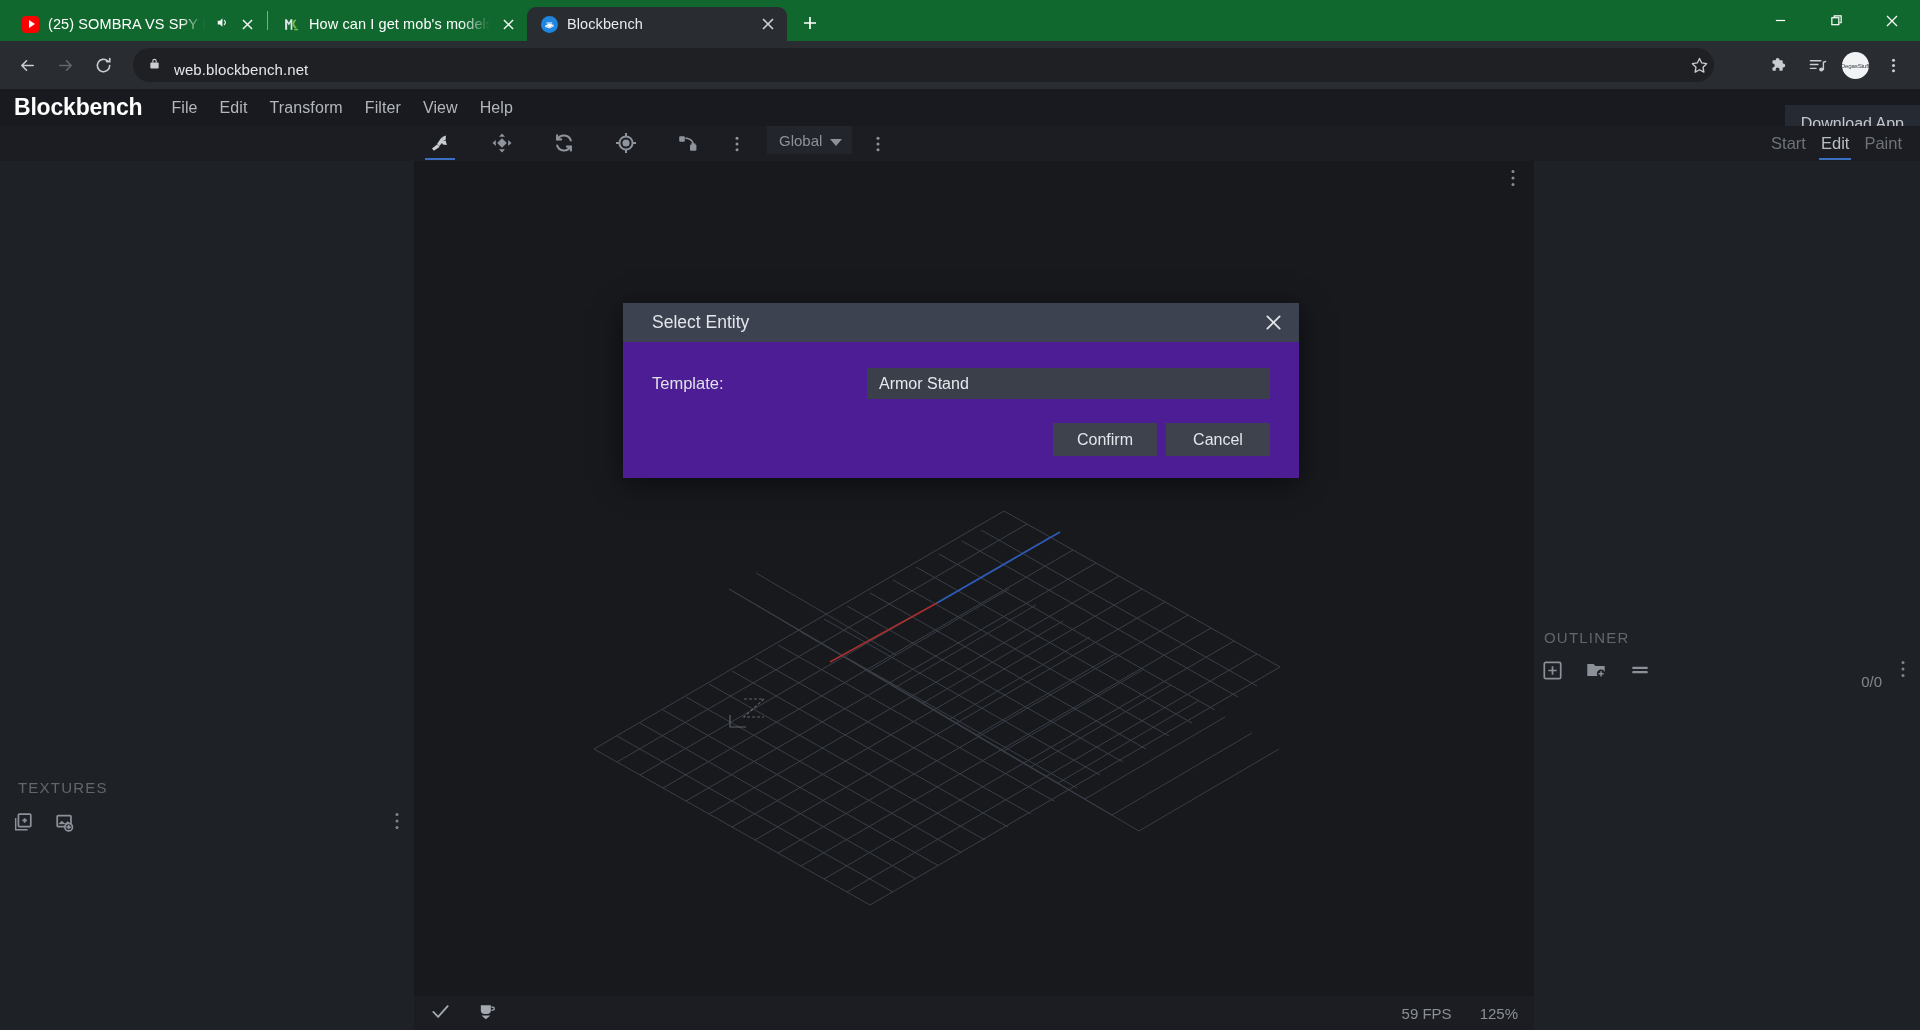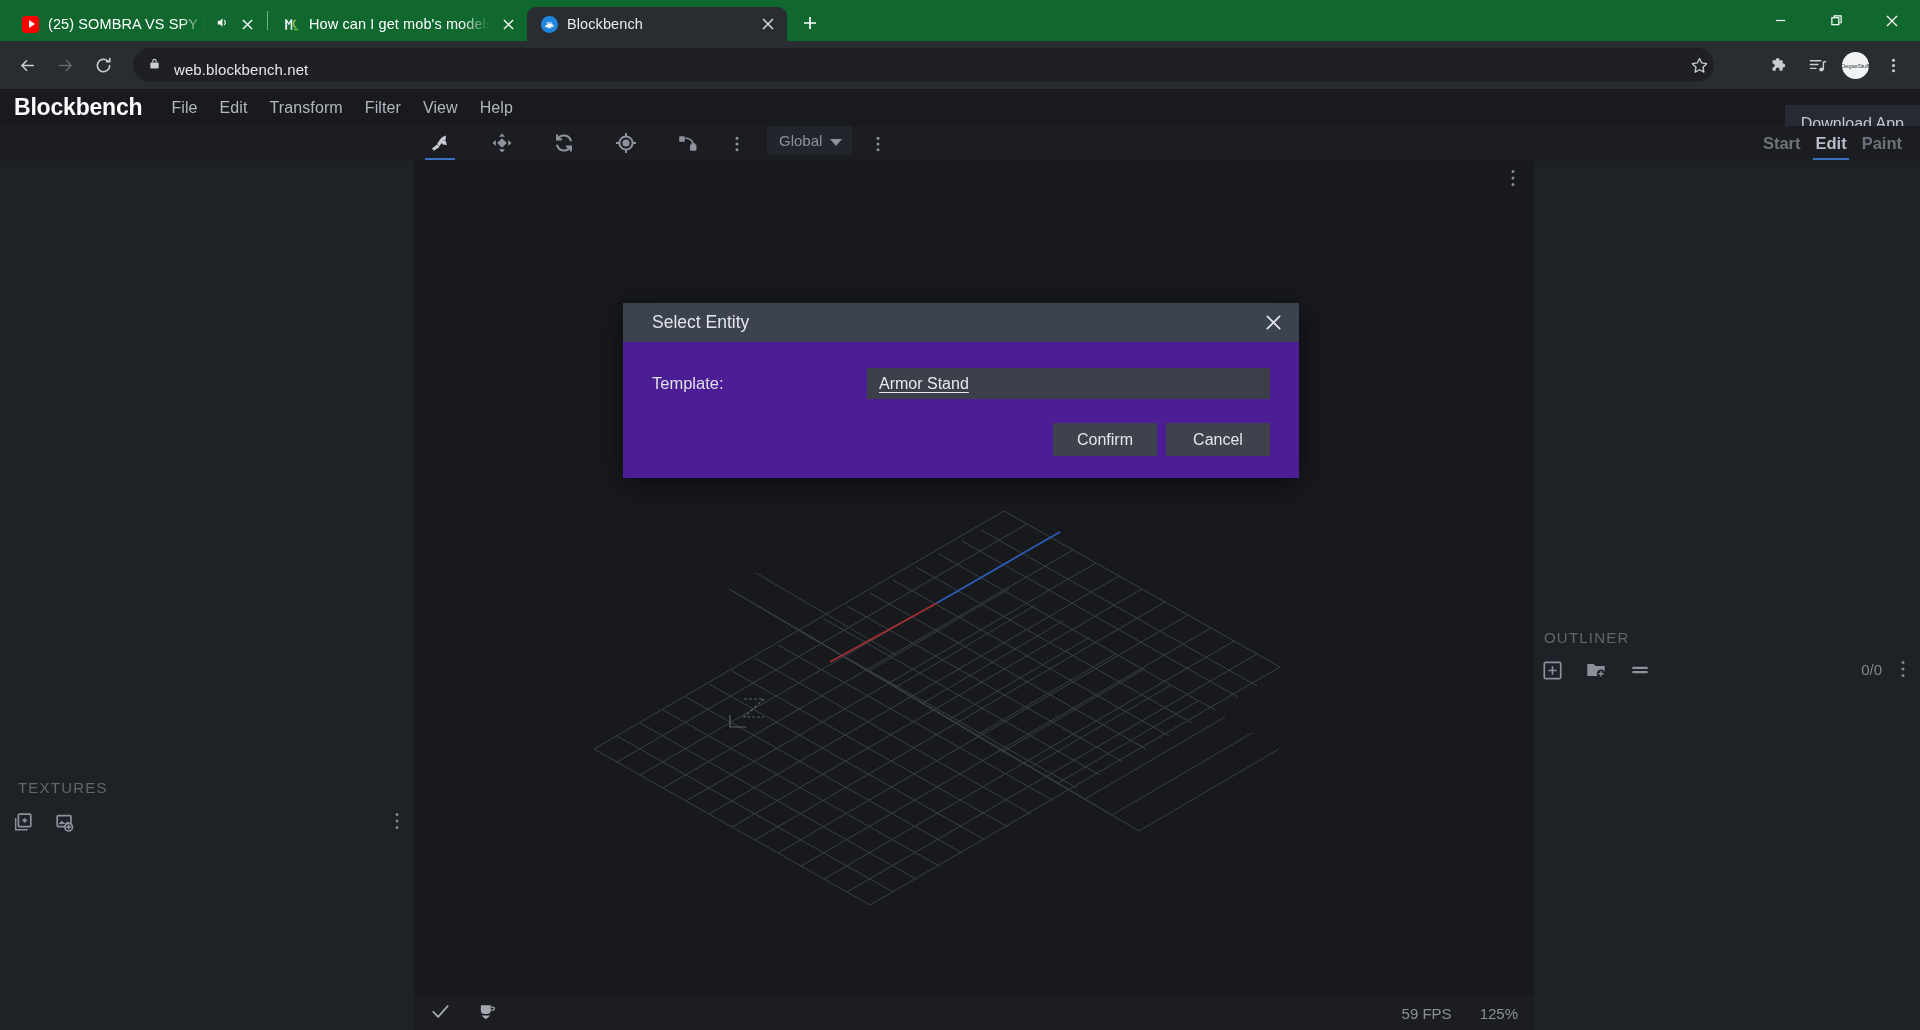--- a/index.html
+++ b/index.html
@@ -145,21 +145,21 @@
     width: 20px; height: 35px; display: flex;
     align-items: center; justify-content: center; color: #8f949c;
   }
   #global-select {
     height: 28px; background: #22252c; color: #8d9198;
     font-size: 15px; display: flex; align-items: center;
     gap: 8px; padding: 0 10px 0 12px; margin-left: 4px;
   }
   #mode-tabs {
     position: absolute; right: 16px; top: 0; height: 35px;
-    display: flex; align-items: center; gap: 11px; font-weight: bold;
+    display: flex; align-items: center; gap: 11px;
   }
   .mode-tab {
     font-size: 16.5px; color: #6e737a;
     padding: 4px 2px; position: relative;
   }
   .mode-tab.active { color: #b9bec6; }
   .mode-tab.active::after {
     content: ""; position: absolute; bottom: -3px;
     left: 0; right: 0; height: 2px; background: #3a6fc4;
   }
@@ -174,21 +174,21 @@
 
   .panel-title {
     position: absolute; color: #5d6views; font-size: 15px;
     letter-spacing: 1.2px; color: #62676e;
   }
   .panel-toolrow {
     position: absolute; display: flex; align-items: center;
     gap: 20px; color: #8b9099;
   }
   .panel-count {
-    position: absolute; color: #83888f; font-size: 15px;
+    position: absolute; color: #83888f; font-size: 15px; margin-top: 12px;
   }
 
   #viewport-dots {
     position: absolute; right: 14px; top: 7px;
     color: #888d94;
   }
 
   #status-bar {
     position: absolute; bottom: 0; left: 414px;
     width: 1120px; height: 34px; background: #1b1d22;
@@ -220,21 +220,21 @@
   }
   #dialog-body { padding: 26px 29px 22px 29px; }
   #dialog-row { display: flex; align-items: center; }
   #dialog-label { color: #dfe2e7; font-size: 16.5px; width: 215px; }
   #template-field {
     flex: 1; height: 31px; background: #3a3f4a;
     display: flex; align-items: center; padding: 0 12px;
   }
   #template-value {
     color: #e6e9ee; font-size: 16px;
-    text-decoration: underline; text-underline-offset: 3px;
+    text-underline-offset: 3px;
   }
   #dialog-actions {
     display: flex; justify-content: flex-end;
     gap: 9px; margin-top: 24px;
   }
   .dlg-btn {
     width: 104px; height: 33px; background: #3d424d;
     color: #e3e6ea; font-size: 16px;
     display: flex; align-items: center; justify-content: center;
   }

